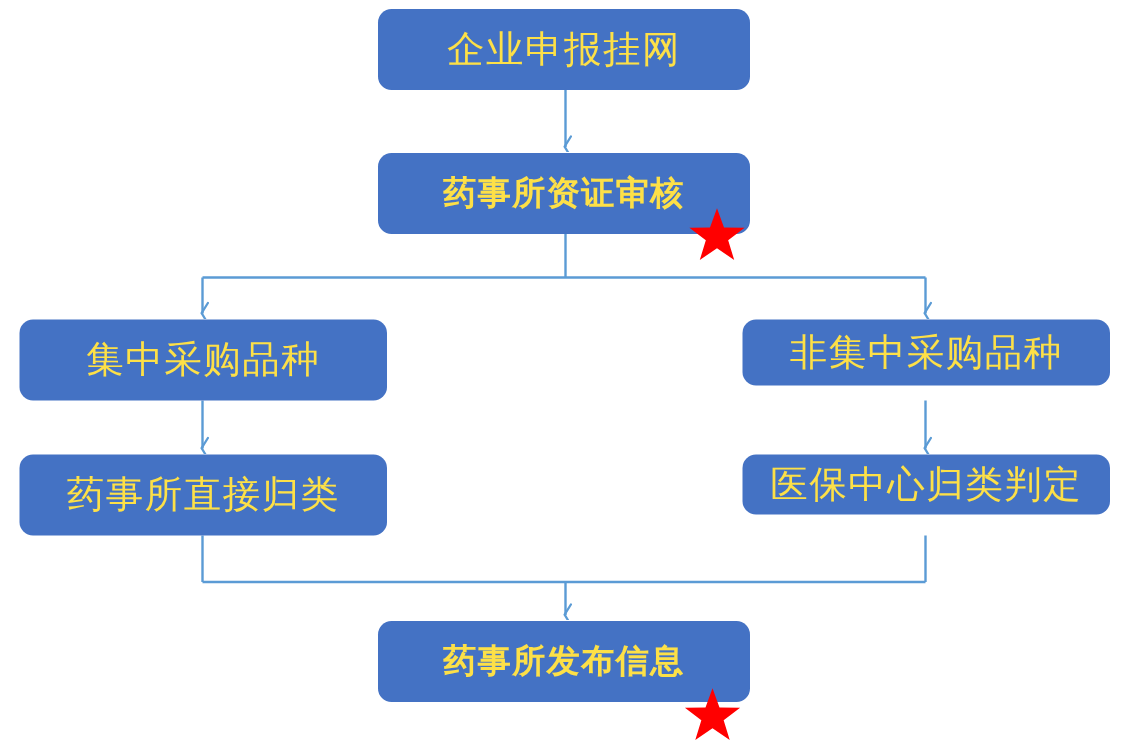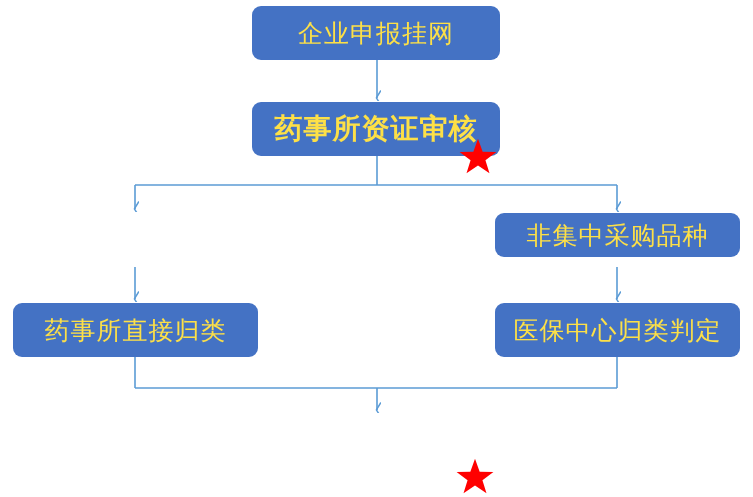--- a/index.html
+++ b/index.html
@@ -41,21 +41,21 @@
     letter-spacing: 1px;
     line-height: 1;
     white-space: nowrap;
   }
   .node.regular {
     font-weight: normal;
     font-size: 25px;
   }
   .node.emphasis {
     font-weight: bold;
-    font-size: 28px;
+    font-size: 22px;
   }
   .node-label {
     display: block;
   }
   .star {
     position: absolute;
     width: 40px;
     height: 38px;
     pointer-events: none;
   }
@@ -98,33 +98,39 @@
   </svg>
 
   <div class="node regular" style="left:252px; top:6px; width:248px; height:54px;">
     <span class="node-label">企业申报挂网</span>
   </div>
 
   <div class="node emphasis" style="left:252px; top:102px; width:248px; height:54px;">
     <span class="node-label">药事所资证审核</span>
   </div>
 
+  <div class="node regular" style="left:13px; top:213px; width:245px; height:54px;">
+    <span class="node-label">集中采购品种</span>
+  </div>
 
   <div class="node regular" style="left:495px; top:213px; width:245px; height:44px;">
     <span class="node-label">非集中采购品种</span>
   </div>
 
   <div class="node regular" style="left:13px; top:303px; width:245px; height:54px;justify-content:center;">
     <span class="node-label">药事所直接归类</span>
   </div>
 
-  <div class="node regular" style="left:495px; top:303px; width:245px; height:54px;">
+  <div class="node regular" style="left:495px; top:303px; width:245px; height:40px;">
     <span class="node-label">医保中心归类判定</span>
   </div>
 
+  <div class="node emphasis" style="left:252px; top:414px; width:248px; height:54px;">
+    <span class="node-label">药事所发布信息</span>
+  </div>
 
   <div class="star" style="left:458px; top:138px;">
     <svg viewBox="0 0 100 96" xmlns="http://www.w3.org/2000/svg" aria-hidden="true">
       <polygon points="50,2 61.8,34.5 96.5,35.1 68.8,56.1 79.0,89.3 50,69.4 21.0,89.3 31.2,56.1 3.5,35.1 38.2,34.5" fill="#FF0000"></polygon>
     </svg>
   </div>
 
   <div class="star" style="left:455px; top:458px;">
     <svg viewBox="0 0 100 96" xmlns="http://www.w3.org/2000/svg" aria-hidden="true">
       <polygon points="50,2 61.8,34.5 96.5,35.1 68.8,56.1 79.0,89.3 50,69.4 21.0,89.3 31.2,56.1 3.5,35.1 38.2,34.5" fill="#FF0000"></polygon>

